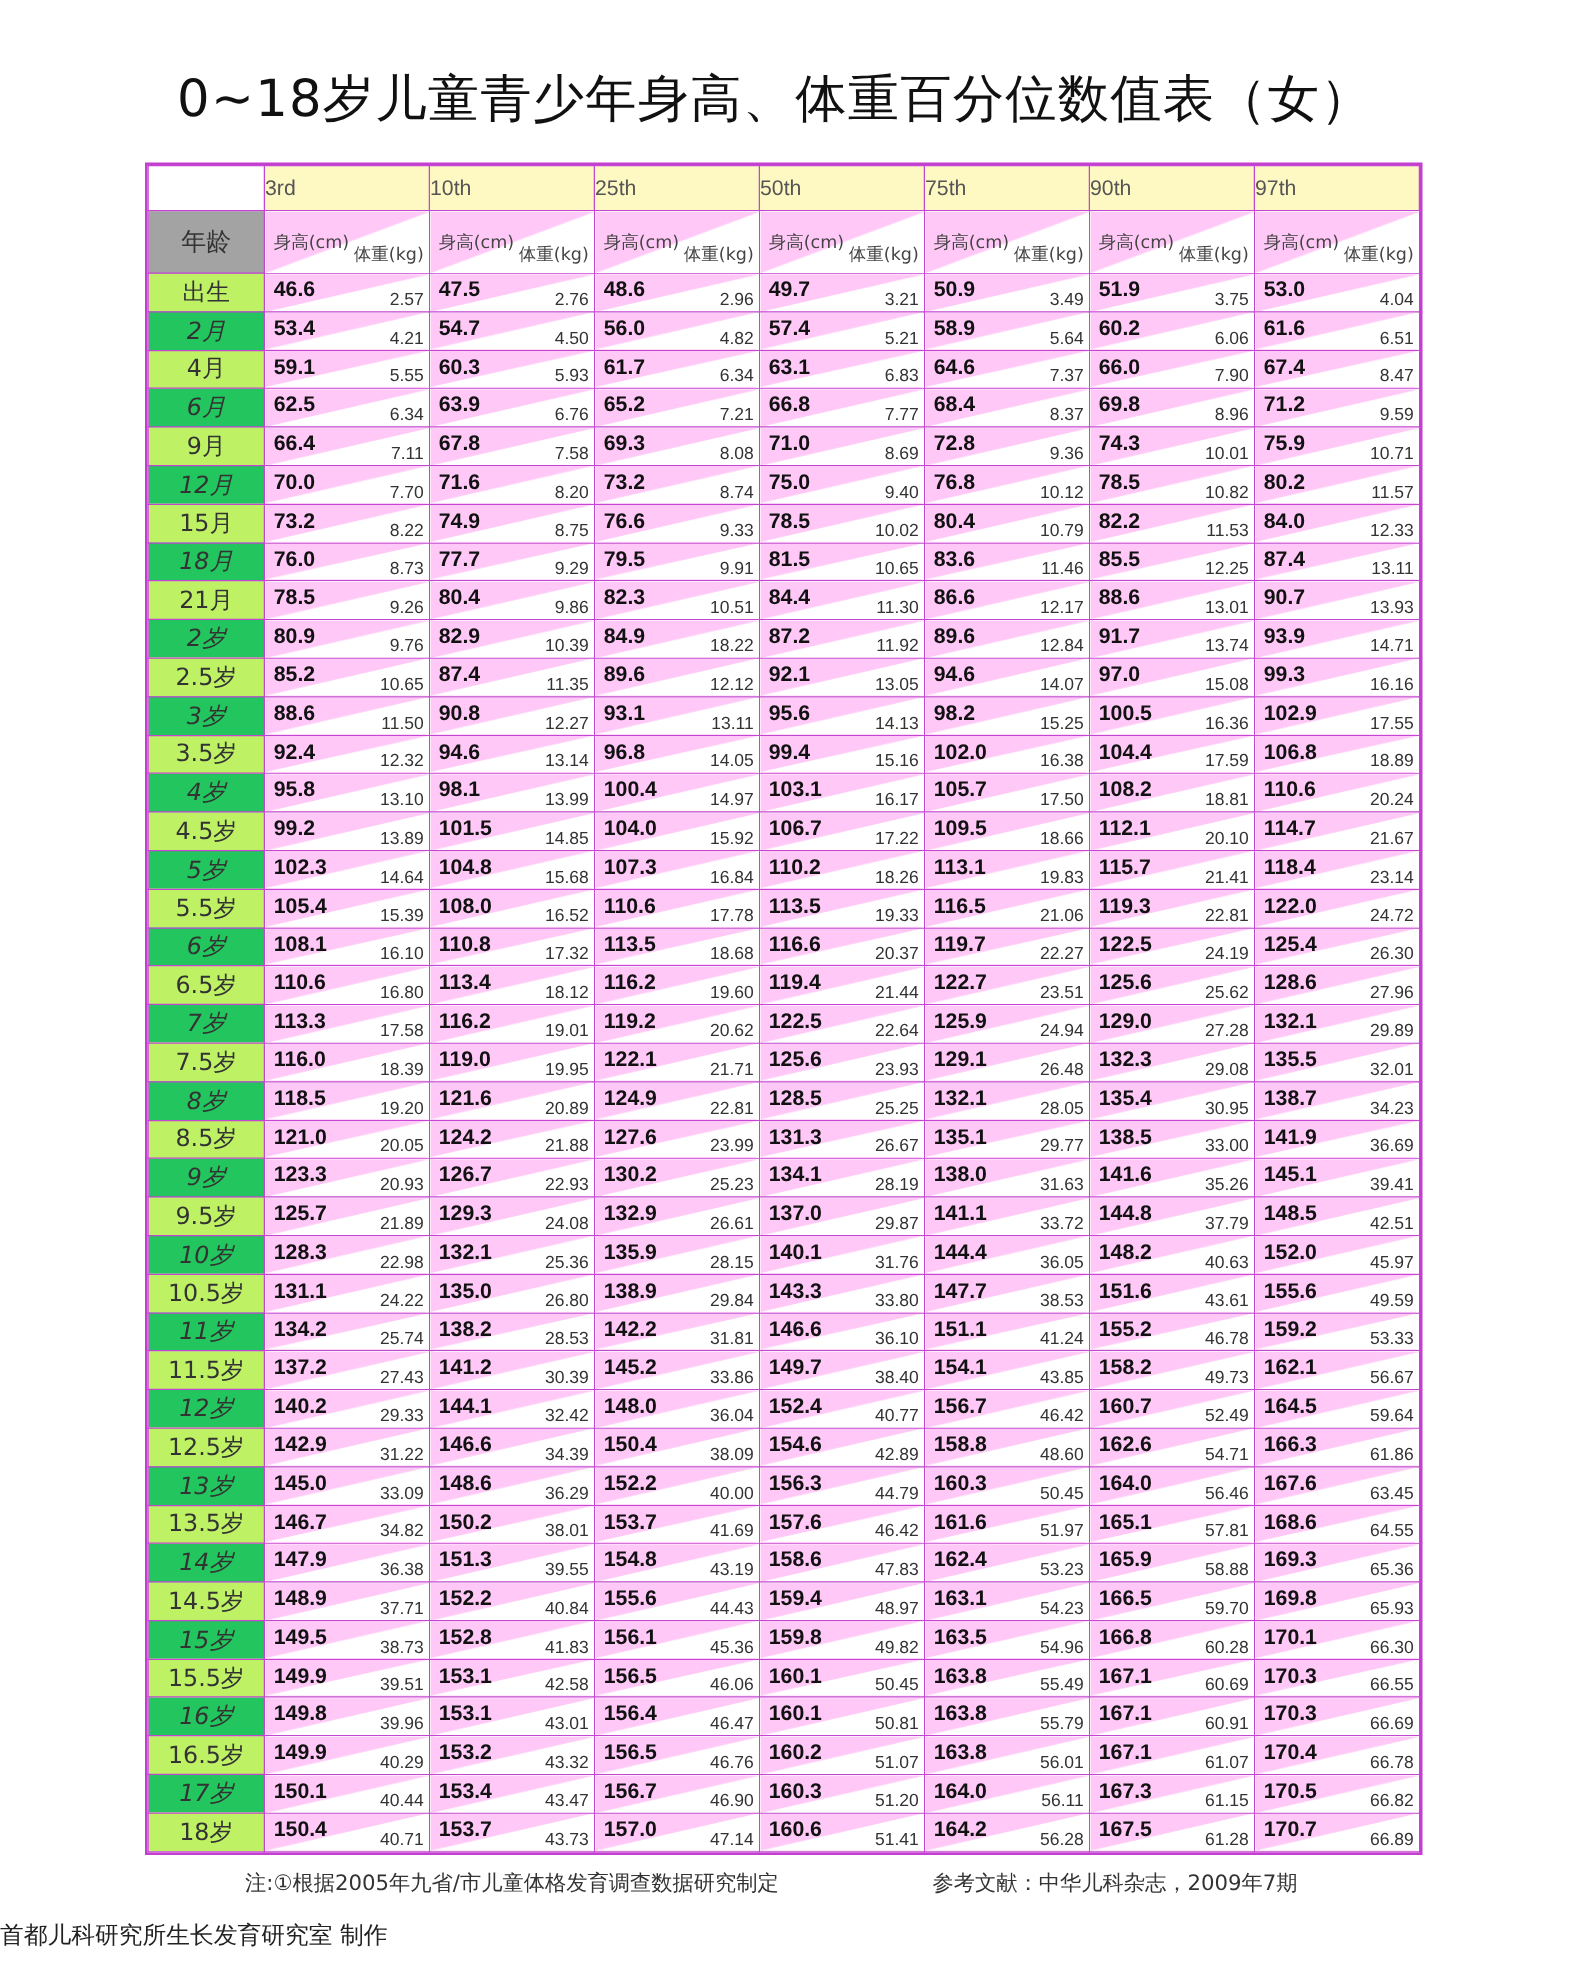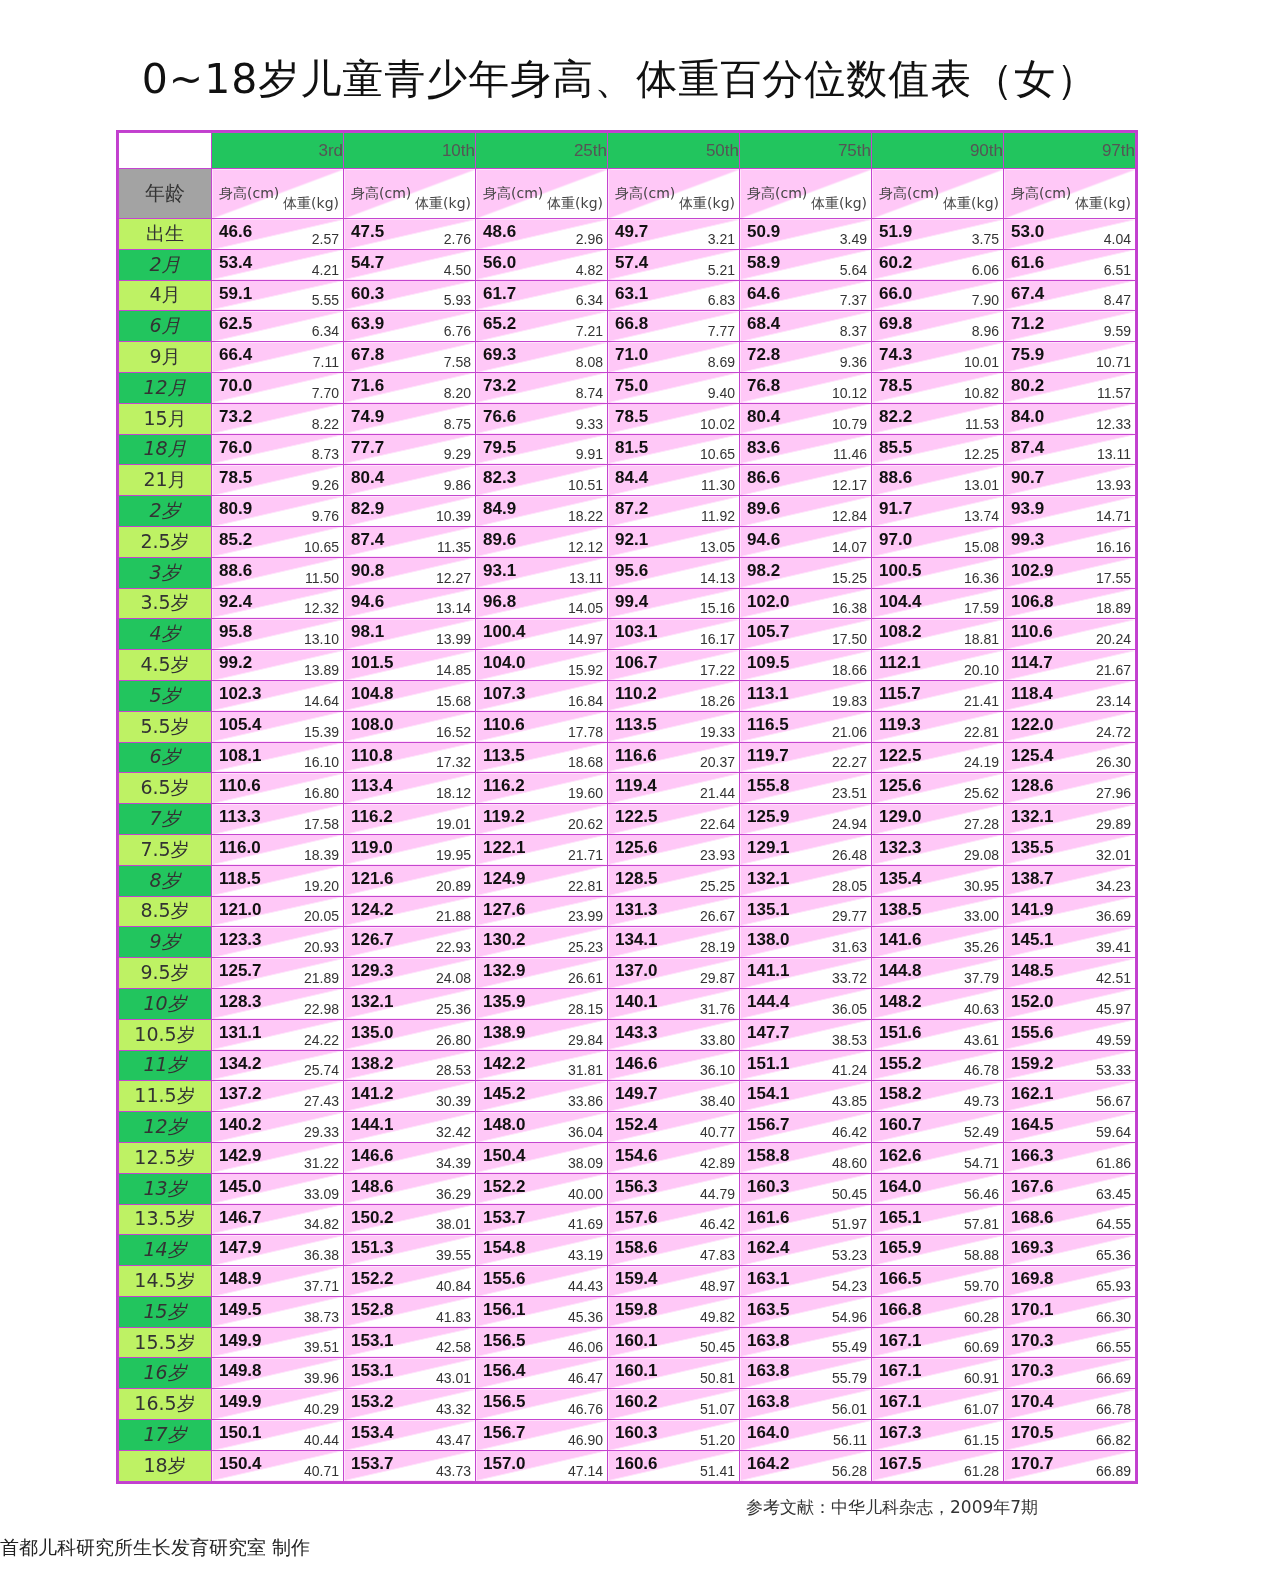--- a/index.html
+++ b/index.html
@@ -13,22 +13,22 @@
     font-family:"DejaVu Sans", sans-serif;
   }
   .tbl-wrap {
     position:absolute; left:116px; top:130px; width:1022px;
     border:2px solid #c23fcf; box-sizing:border-box;
   }
   table { border-collapse:collapse; width:100%; table-layout:fixed; }
   col.c-age { width:93px; }
   td, th { border:1px solid #c445cf; padding:0; box-sizing:border-box; }
   th.pct {
-    height:36px; font-weight:normal; font-size:17px; color:#555; text-align:right;
-    font-family:"Liberation Sans", sans-serif; background:#22c55e;
+    height:36px; font-weight:normal; font-size:17px; color:#555; text-align:left;
+    font-family:"Liberation Sans", sans-serif; background:#fef9c3;
   }
   th.corner { background:#fff; }
   th.age-head {
     height:50px; font-weight:normal; font-size:20px; color:#333; background:#a3a3a3;
   }
   th.unit {
     height:50px; position:relative; font-weight:normal;
     background:linear-gradient(to top left, #ffffff 0%, #ffffff 49.4%, #ffc8f7 50.6%, #ffc8f7 100%);
   }
   th.unit .h { position:absolute; left:7px; top:16px; font-size:14px; color:#444; }
@@ -687,21 +687,21 @@
           </td>
           <td class="cell">
             <span class="h">116.2</span>
             <span class="w">19.60</span>
           </td>
           <td class="cell">
             <span class="h">119.4</span>
             <span class="w">21.44</span>
           </td>
           <td class="cell">
-            <span class="h">155.8</span>
+            <span class="h">122.7</span>
             <span class="w">23.51</span>
           </td>
           <td class="cell">
             <span class="h">125.6</span>
             <span class="w">25.62</span>
           </td>
           <td class="cell">
             <span class="h">128.6</span>
             <span class="w">27.96</span>
           </td>
@@ -1386,15 +1386,16 @@
           <td class="cell">
             <span class="h">170.7</span>
             <span class="w">66.89</span>
           </td>
         </tr>
       </tbody>
   </table>
 </div>
 
 <div class="notes">
+  <span class="note-line">注:①根据2005年九省/市儿童体格发育调查数据研究制定</span>
 </div>
 <div class="ref">参考文献：中华儿科杂志，2009年7期</div>
 <div class="credit">首都儿科研究所生长发育研究室 制作</div>
 
 </body></html>

